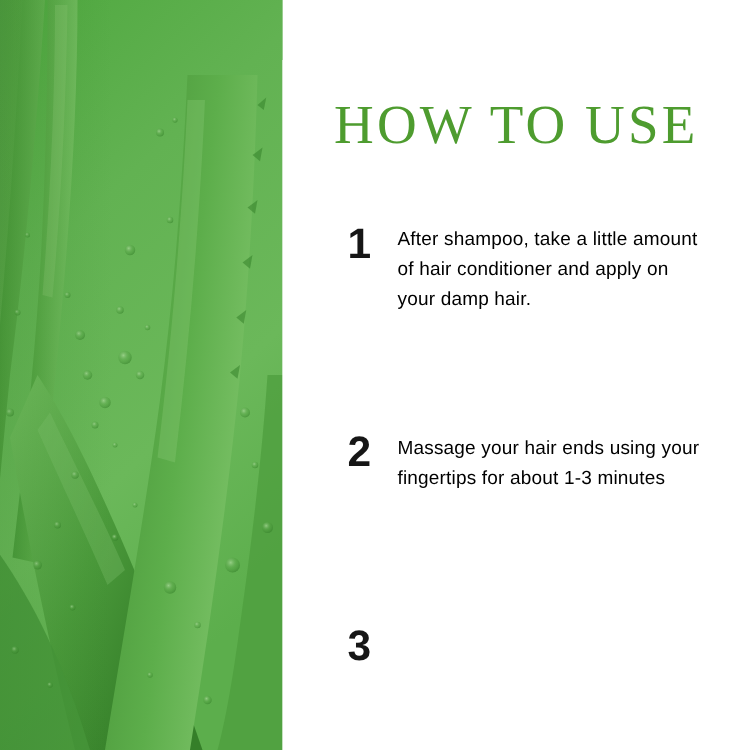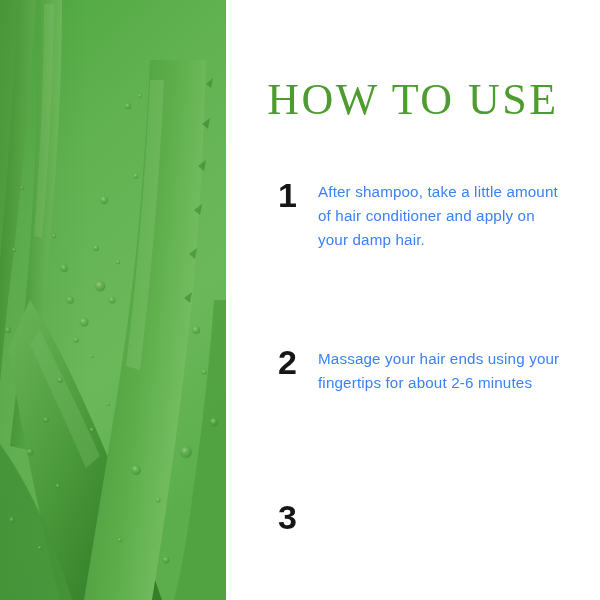--- a/index.html
+++ b/index.html
@@ -84,21 +84,21 @@
     font-weight: bold;
     font-size: 34px;
     line-height: 34px;
     color: #161616;
     letter-spacing: 0px;
   }
   .step-text {
     font-family: "Liberation Sans", sans-serif;
     font-size: 15.2px;
     line-height: 24px;
-    color: #3b82f6;
+    color: #000000;
     letter-spacing: 0.15px;
     width: 250px;
     padding-top: 2px;
   }
   .step-3 .step-text { white-space: nowrap; width: 260px; }
 </style>
 </head>
 <body>
 
 <div class="canvas">
@@ -221,21 +221,21 @@
 
     <div class="steps">
 
       <div class="step step-1">
         <div class="step-number">1</div>
         <div class="step-text">After shampoo, take a little amount of hair conditioner and apply on your damp hair.</div>
       </div>
 
       <div class="step step-2">
         <div class="step-number">2</div>
-        <div class="step-text">Massage your hair ends using your fingertips for about 2-6 minutes</div>
+        <div class="step-text">Massage your hair ends using your fingertips for about 1-3 minutes</div>
       </div>
 
       <div class="step step-3">
         <div class="step-number">3</div>
       </div>
 
     </div>
   </div>
 </div>
 

